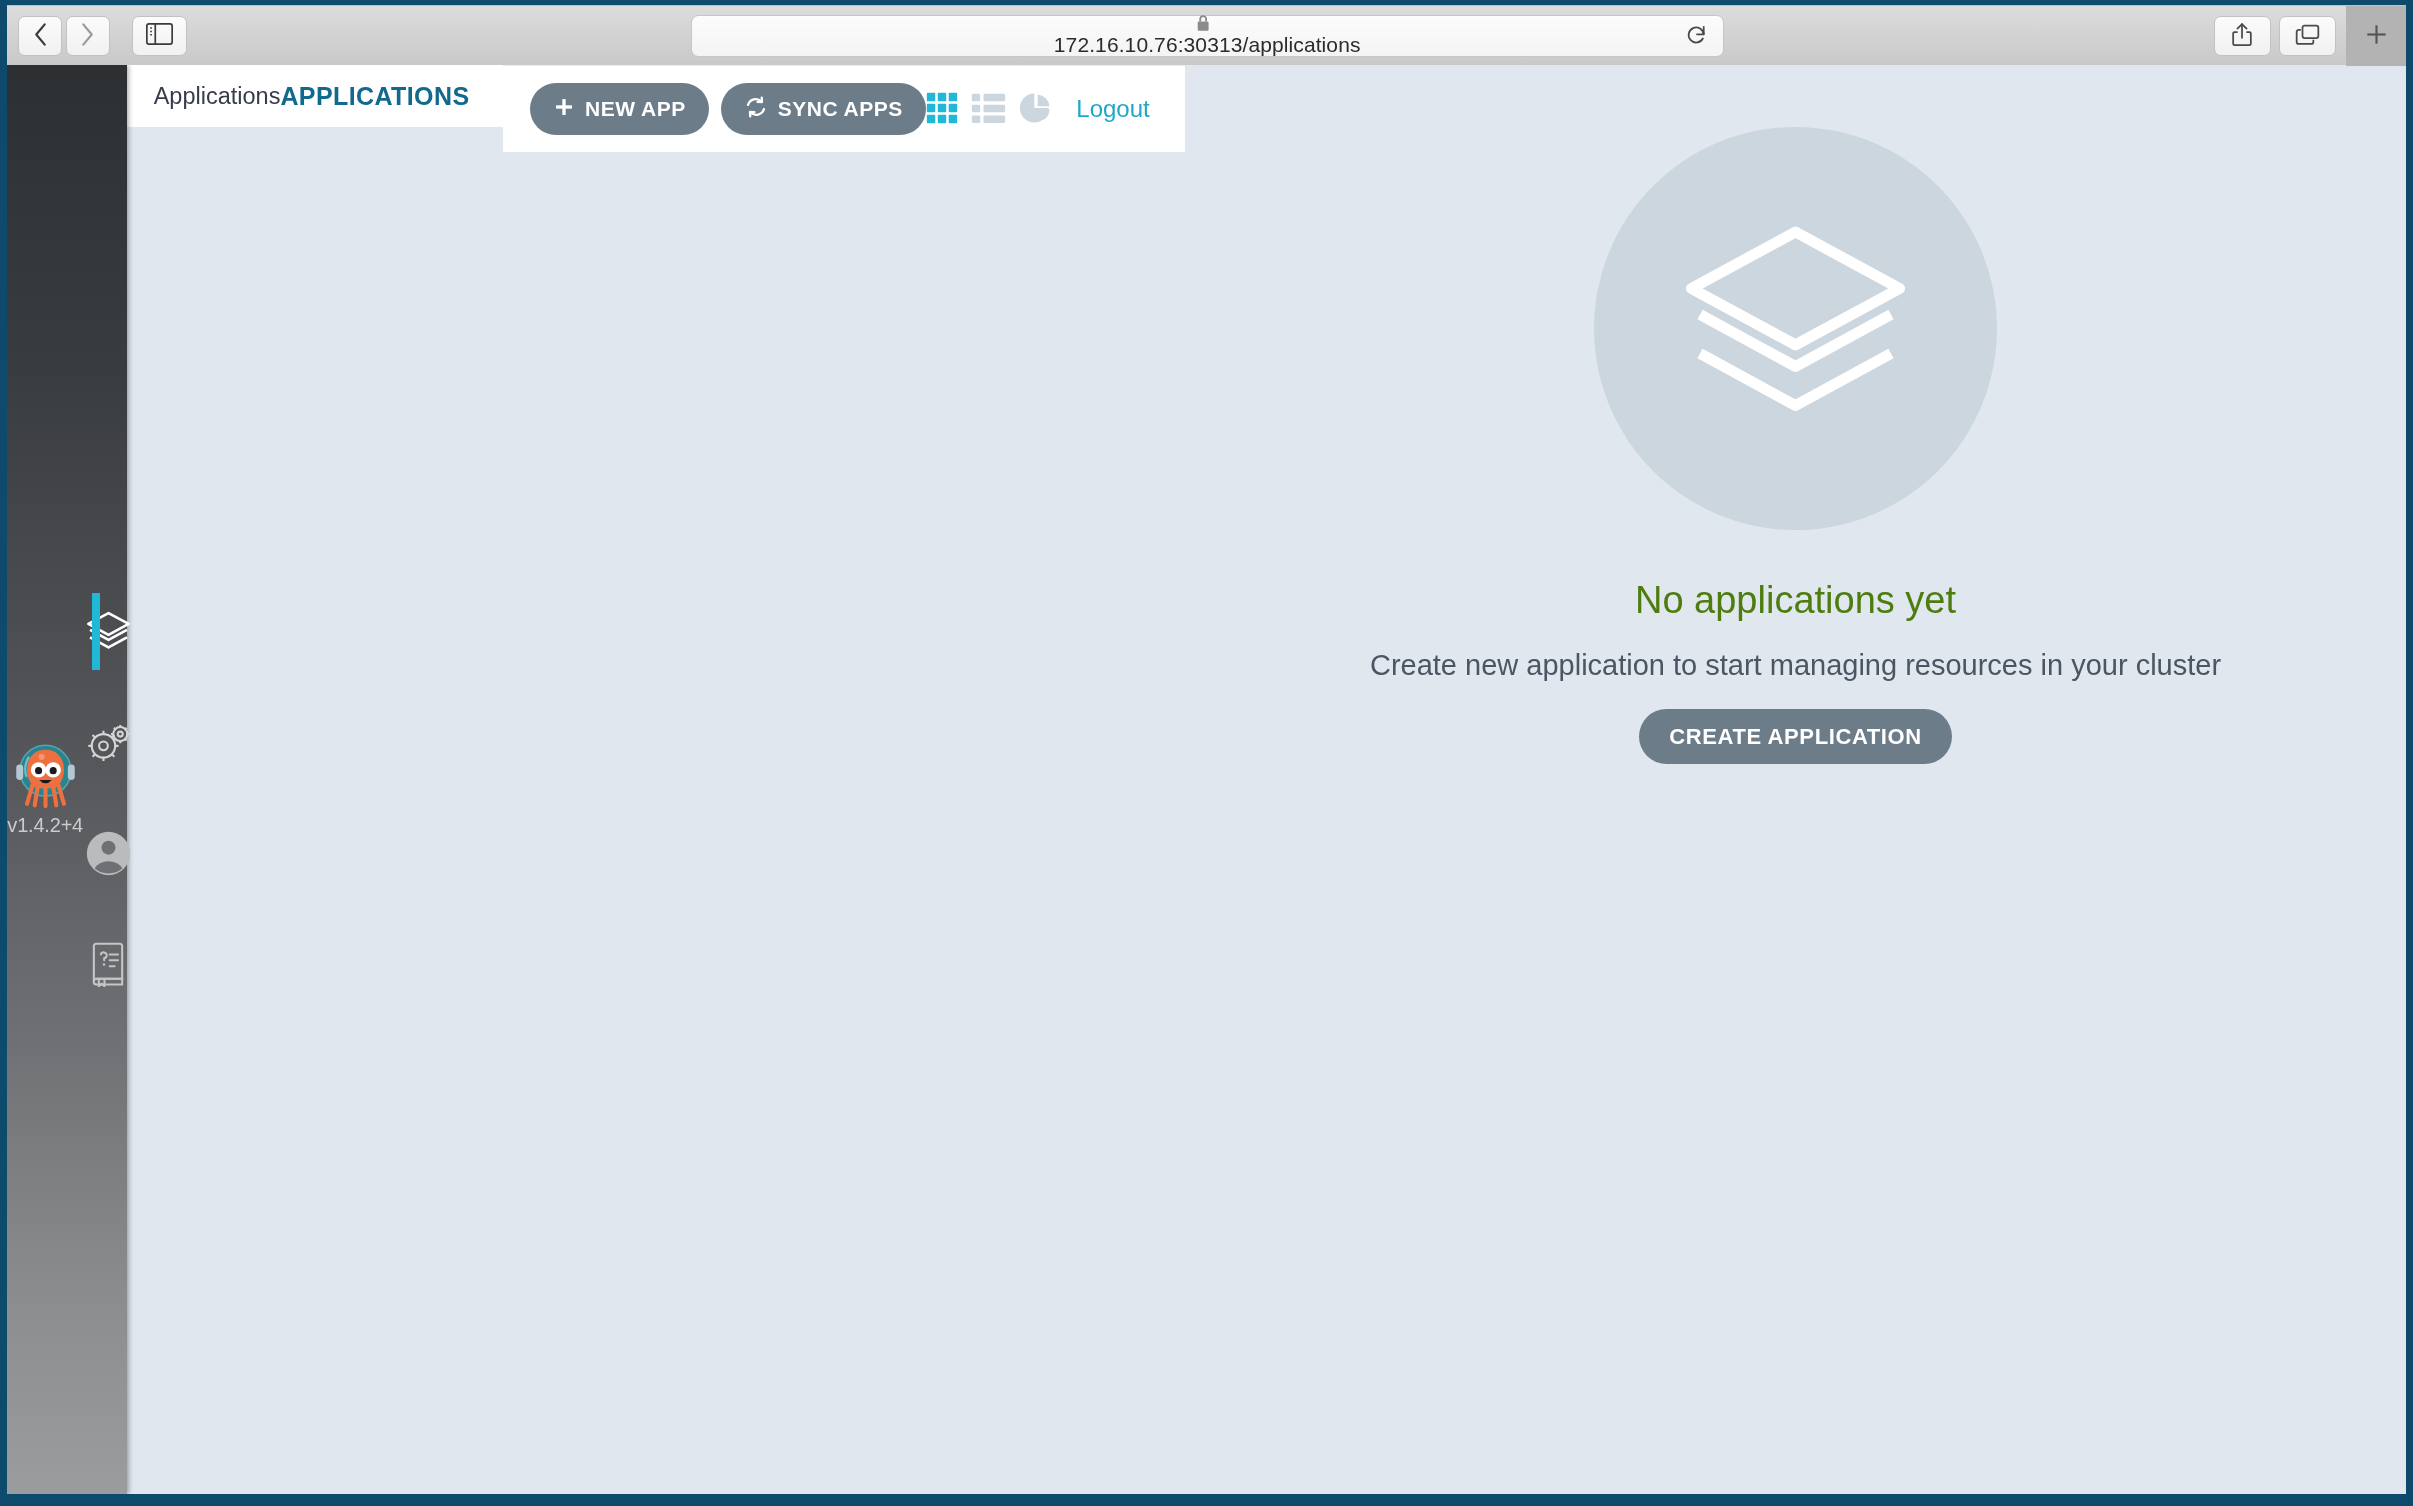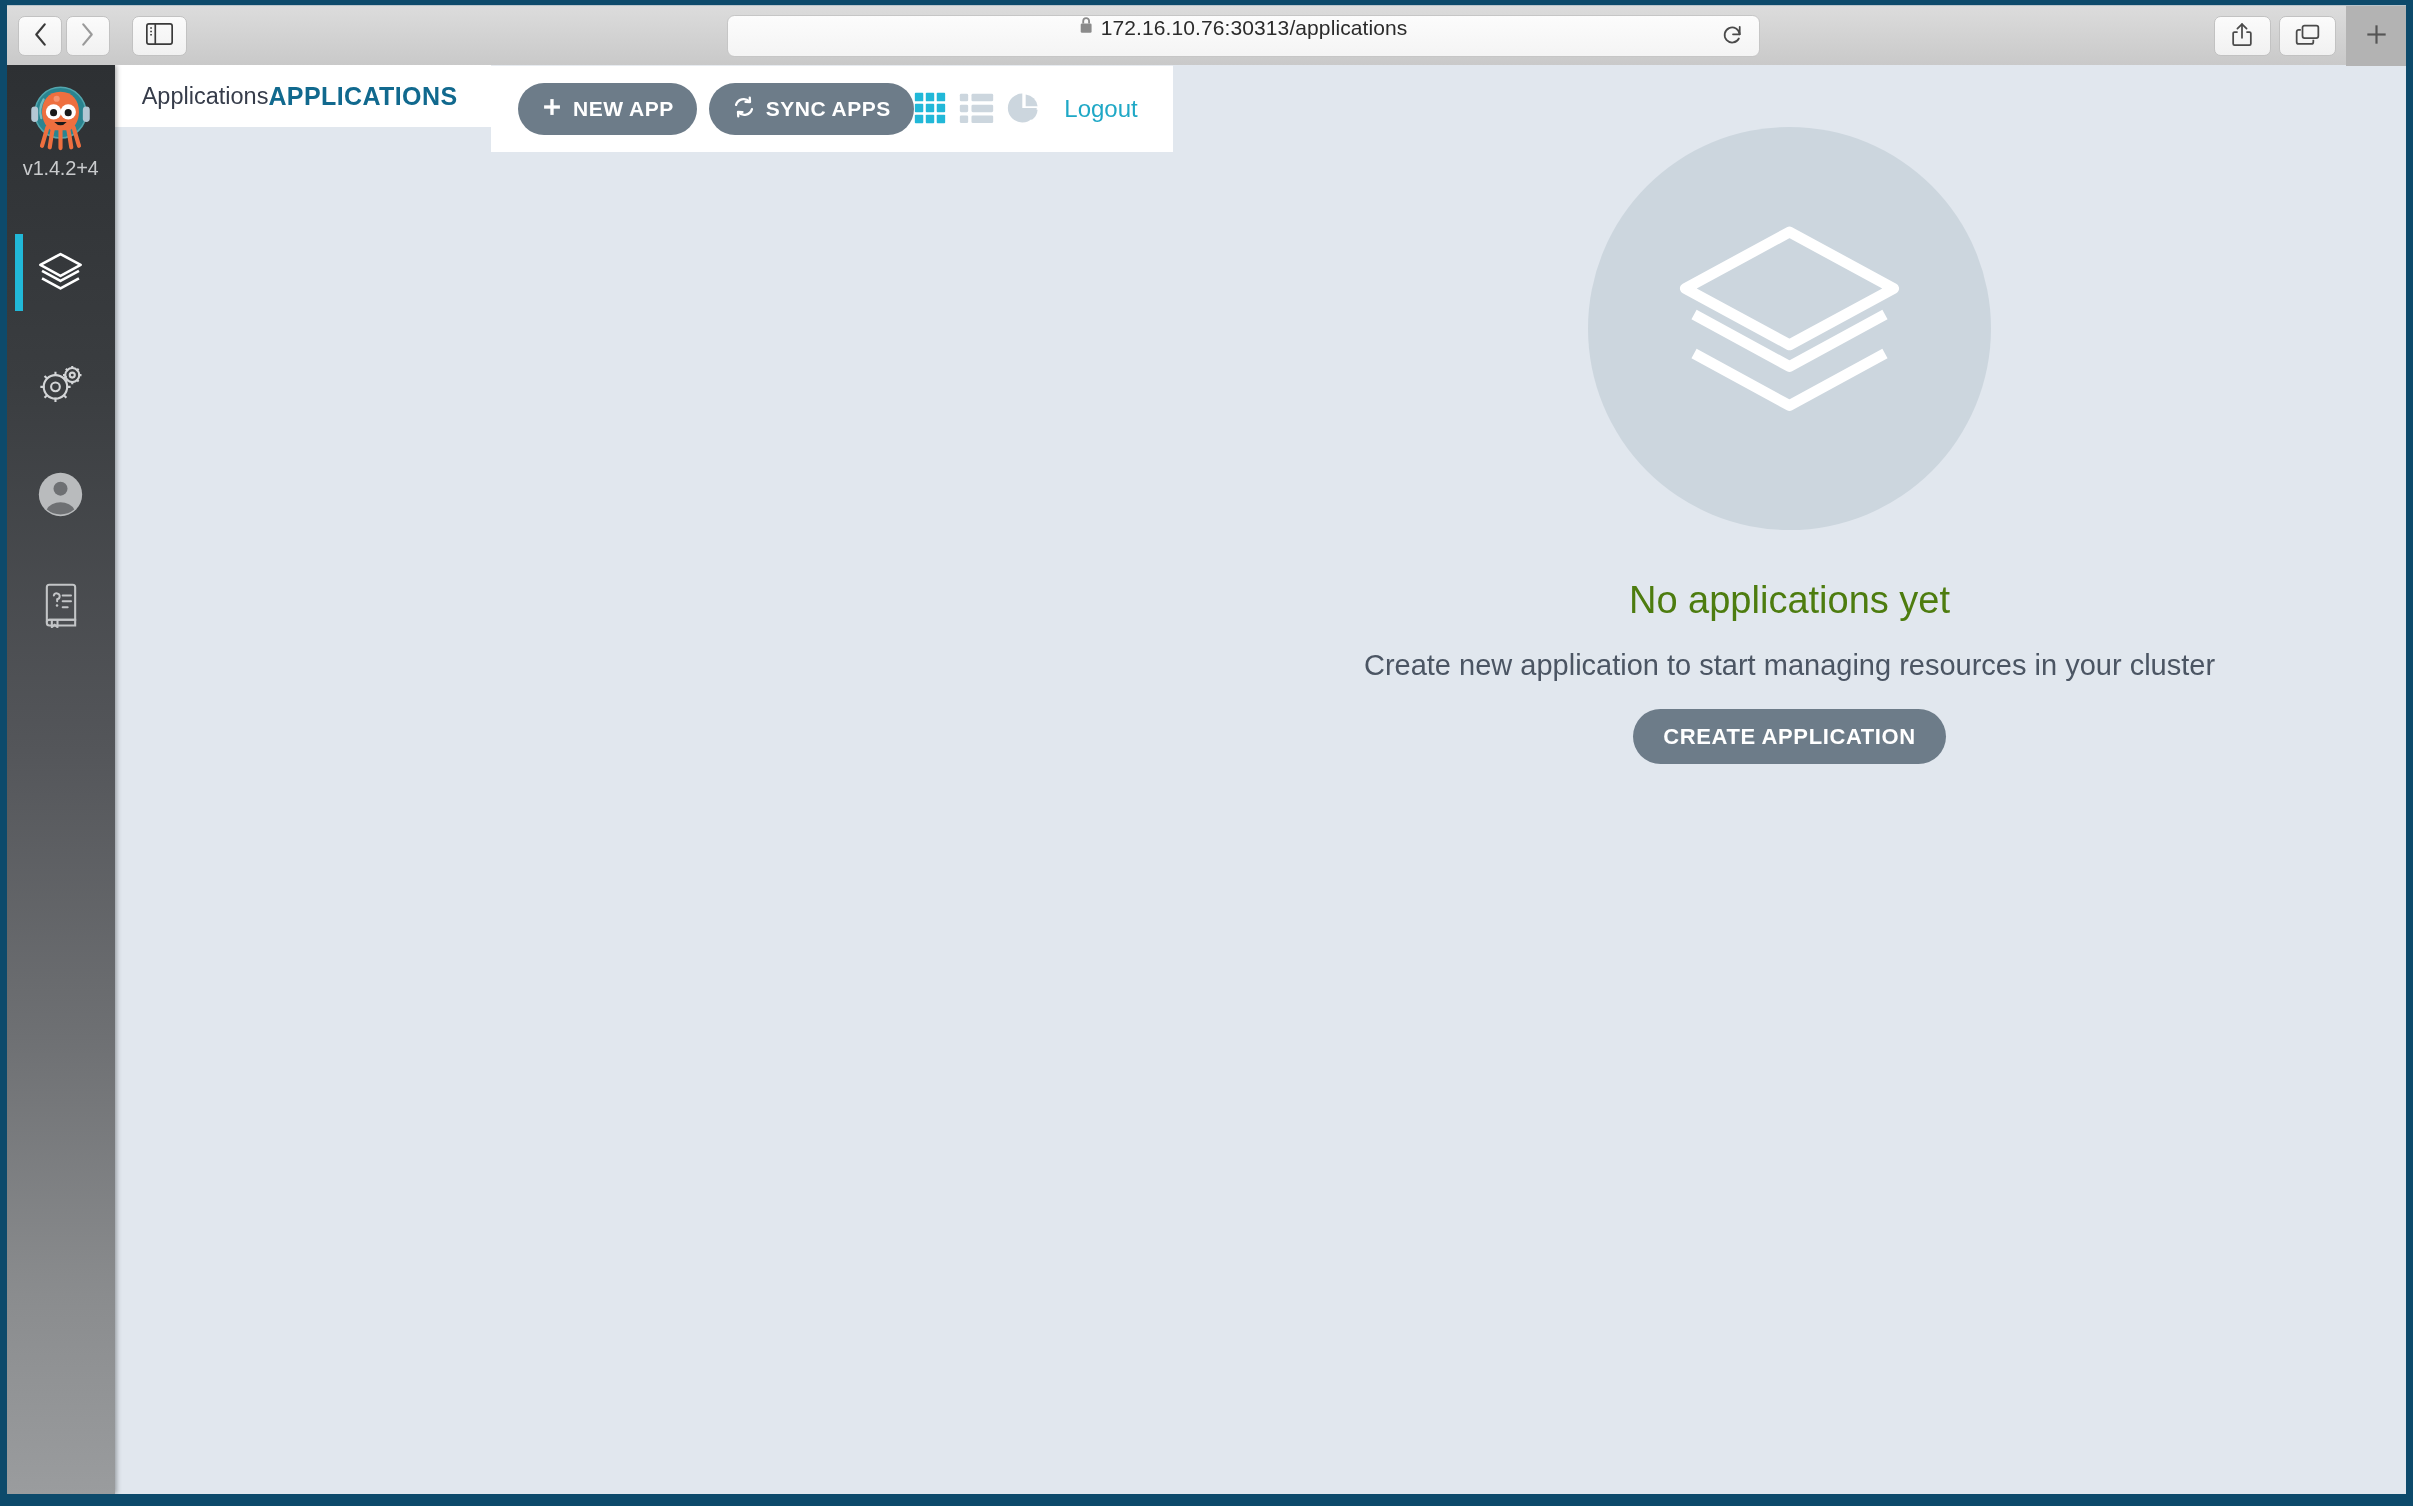--- a/index.html
+++ b/index.html
@@ -43,30 +43,31 @@
     align-items: center;
     justify-content: center;
     cursor: pointer;
   }
   .nav-btn { width: 44px; }
   .nav-group { display: flex; gap: 3.4px; }
   .sidebar-toggle-btn { width: 55px; margin-left: 22px; }
 
   #url-bar {
     position: absolute;
-    left: 720px;
+    left: 684px;
     width: 1033px;
     height: 42px;
     background: linear-gradient(#fcfcfc, #f4f4f4);
     border: 0.8px solid #c6c6c6;
     border-radius: 7.5px;
     display: flex;
-    align-items: flex-start;
+    align-items: center;
     justify-content: center;
     cursor: text;
+    flex-direction: column;
   }
   #url-text {
     font-size: 21px;
     color: #2b2b2b;
     letter-spacing: 0.1px;
   }
   #lock-icon { margin-right: 7.5px; display: flex; align-items: center; }
   #reload-btn {
     position: absolute;
     right: 15px;
@@ -99,26 +100,25 @@
   
   #app-body {
     flex: 1;
     display: flex;
     background: #e1e7ee;
     overflow: hidden;
   }
 
   
   #sidebar {
-    width: 108px;
+    width: 120px;
     flex: none;
     background: linear-gradient(to bottom, #2d3033 0%, #3a3d40 22%, #54565a 48%, #6e7073 68%, #8a8c8e 86%, #9a9c9e 100%);
     box-shadow: 1.7px 0 5px rgba(0,0,0,.35);
     display: flex;
-    flex-direction: column;
     align-items: center;
     position: relative;
     z-index: 5;
   }
 
   #brand {
     padding-top: 13.4px;
     display: flex;
     flex-direction: column;
     align-items: center;

